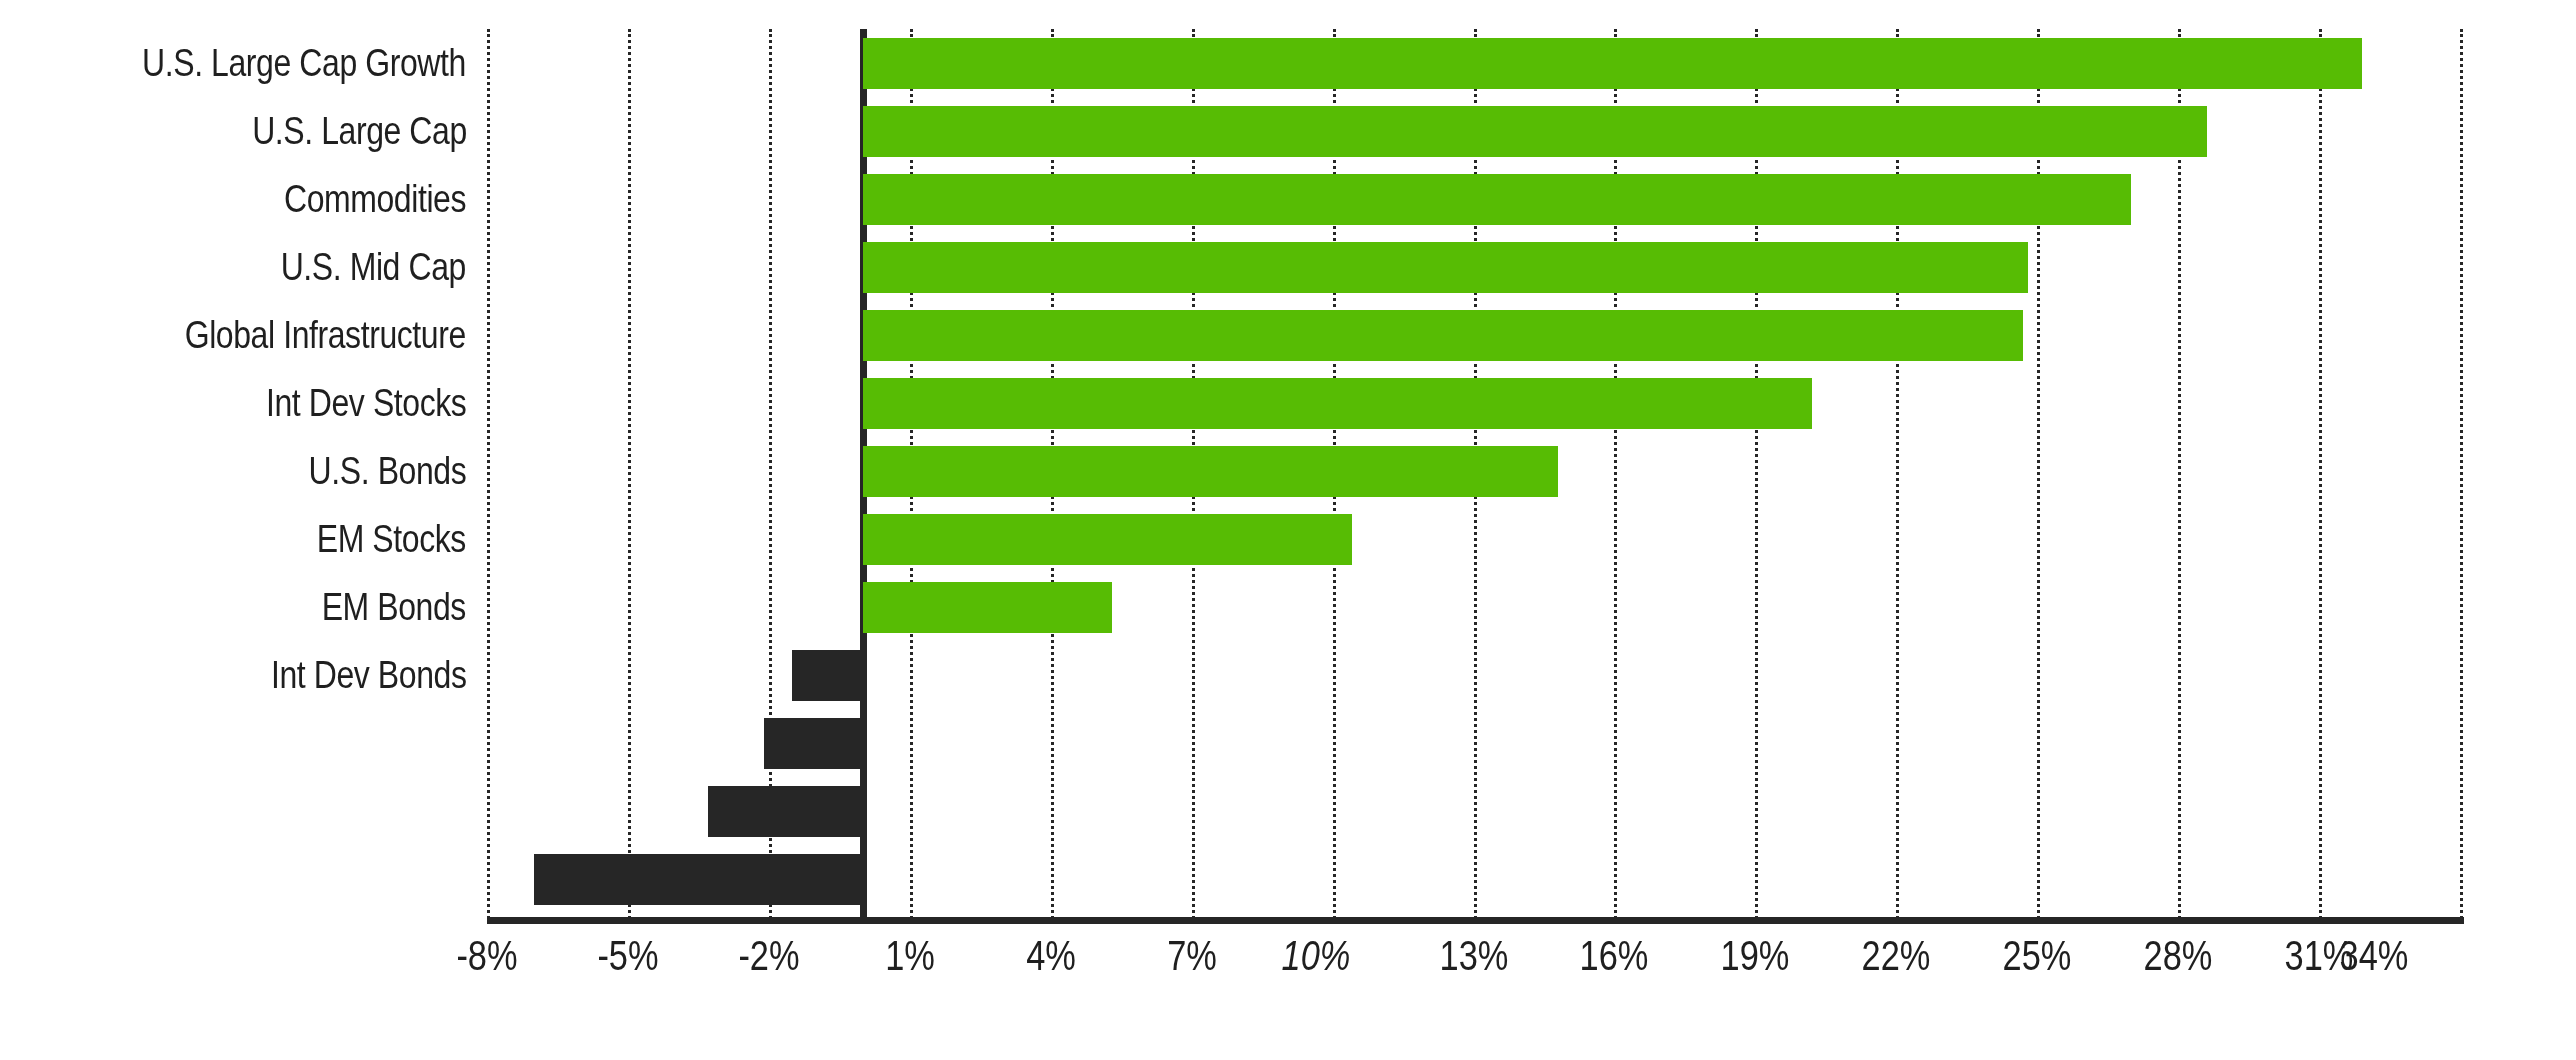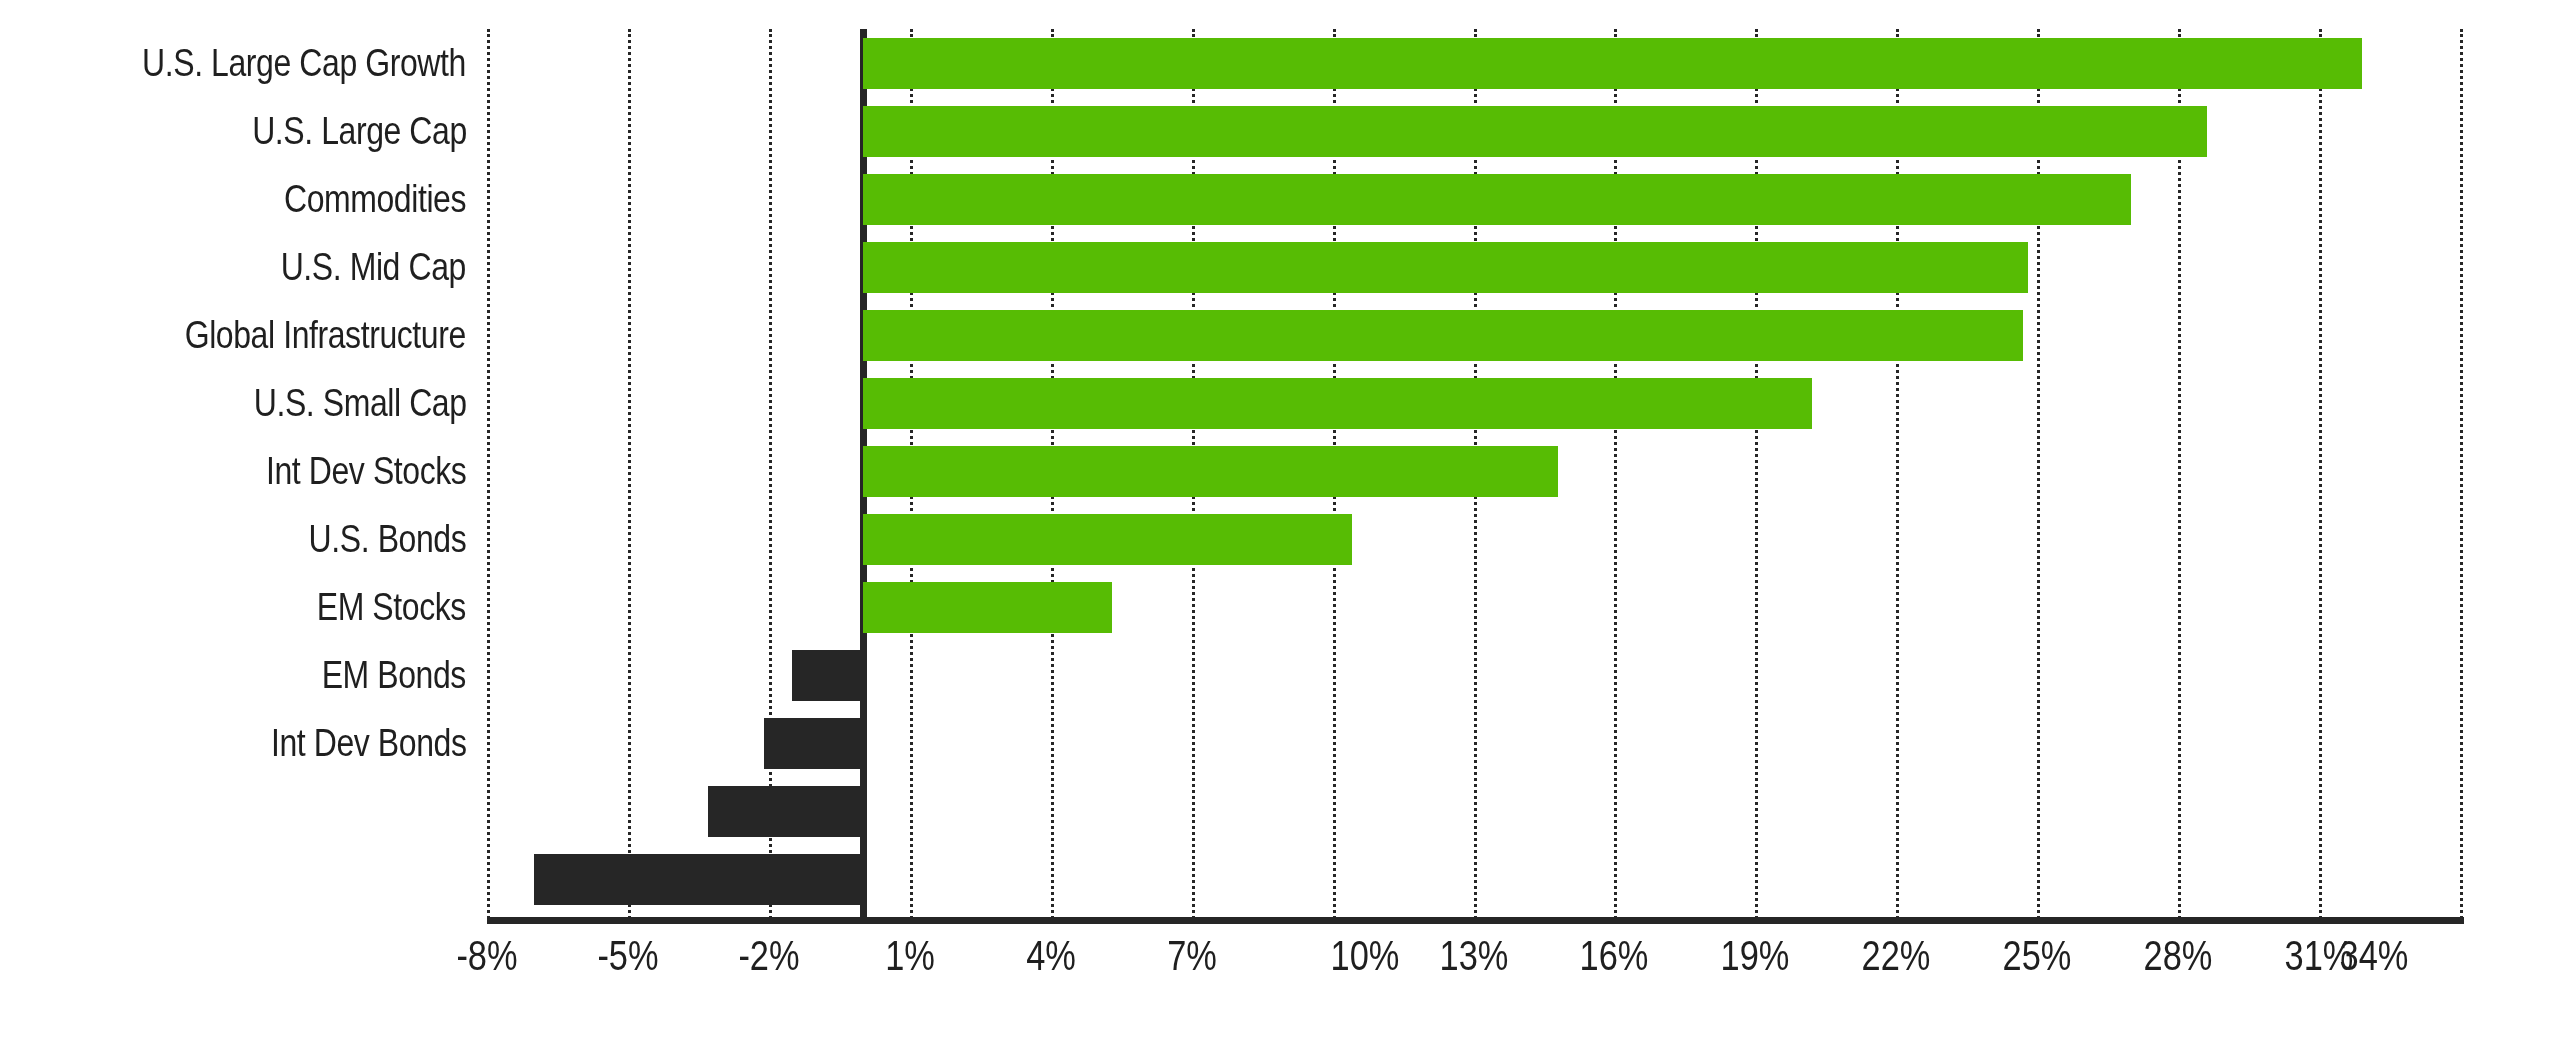--- a/index.html
+++ b/index.html
@@ -102,23 +102,20 @@
         <span class="cat-label">U.S. Large Cap</span>
       </div>
       <div class="cat-row">
         <span class="cat-label">Commodities</span>
       </div>
       <div class="cat-row">
         <span class="cat-label">U.S. Mid Cap</span>
       </div>
       <div class="cat-row">
         <span class="cat-label">Global Infrastructure</span>
-      </div>
-      <div class="cat-row">
-        <span class="cat-label">U.S. Small Cap</span>
       </div>
       <div class="cat-row">
         <span class="cat-label">Int Dev Stocks</span>
       </div>
       <div class="cat-row">
         <span class="cat-label">U.S. Bonds</span>
       </div>
       <div class="cat-row">
         <span class="cat-label">EM Stocks</span>
       </div>
@@ -194,21 +191,21 @@
 
   <div class="axis-bottom"></div>
 
   <div class="xticks">
       <div class="xtick" style="left: 0px;"><span>-8%</span></div>
       <div class="xtick" style="left: 141px;"><span>-5%</span></div>
       <div class="xtick" style="left: 282px;"><span>-2%</span></div>
       <div class="xtick" style="left: 423px;"><span>1%</span></div>
       <div class="xtick" style="left: 564px;"><span>4%</span></div>
       <div class="xtick" style="left: 705px;"><span>7%</span></div>
-      <div class="xtick" style="left: 878px;"><span>10%</span></div>
+      <div class="xtick" style="left: 829px; font-style: italic;"><span>10%</span></div>
       <div class="xtick" style="left: 987px;"><span>13%</span></div>
       <div class="xtick" style="left: 1127px;"><span>16%</span></div>
       <div class="xtick" style="left: 1268px;"><span>19%</span></div>
       <div class="xtick" style="left: 1409px;"><span>22%</span></div>
       <div class="xtick" style="left: 1550px;"><span>25%</span></div>
       <div class="xtick" style="left: 1691px;"><span>28%</span></div>
       <div class="xtick" style="left: 1832px;"><span>31%</span></div>
       <div class="xtick" style="left: 1887px;"><span>34%</span></div>
     </div>
 

